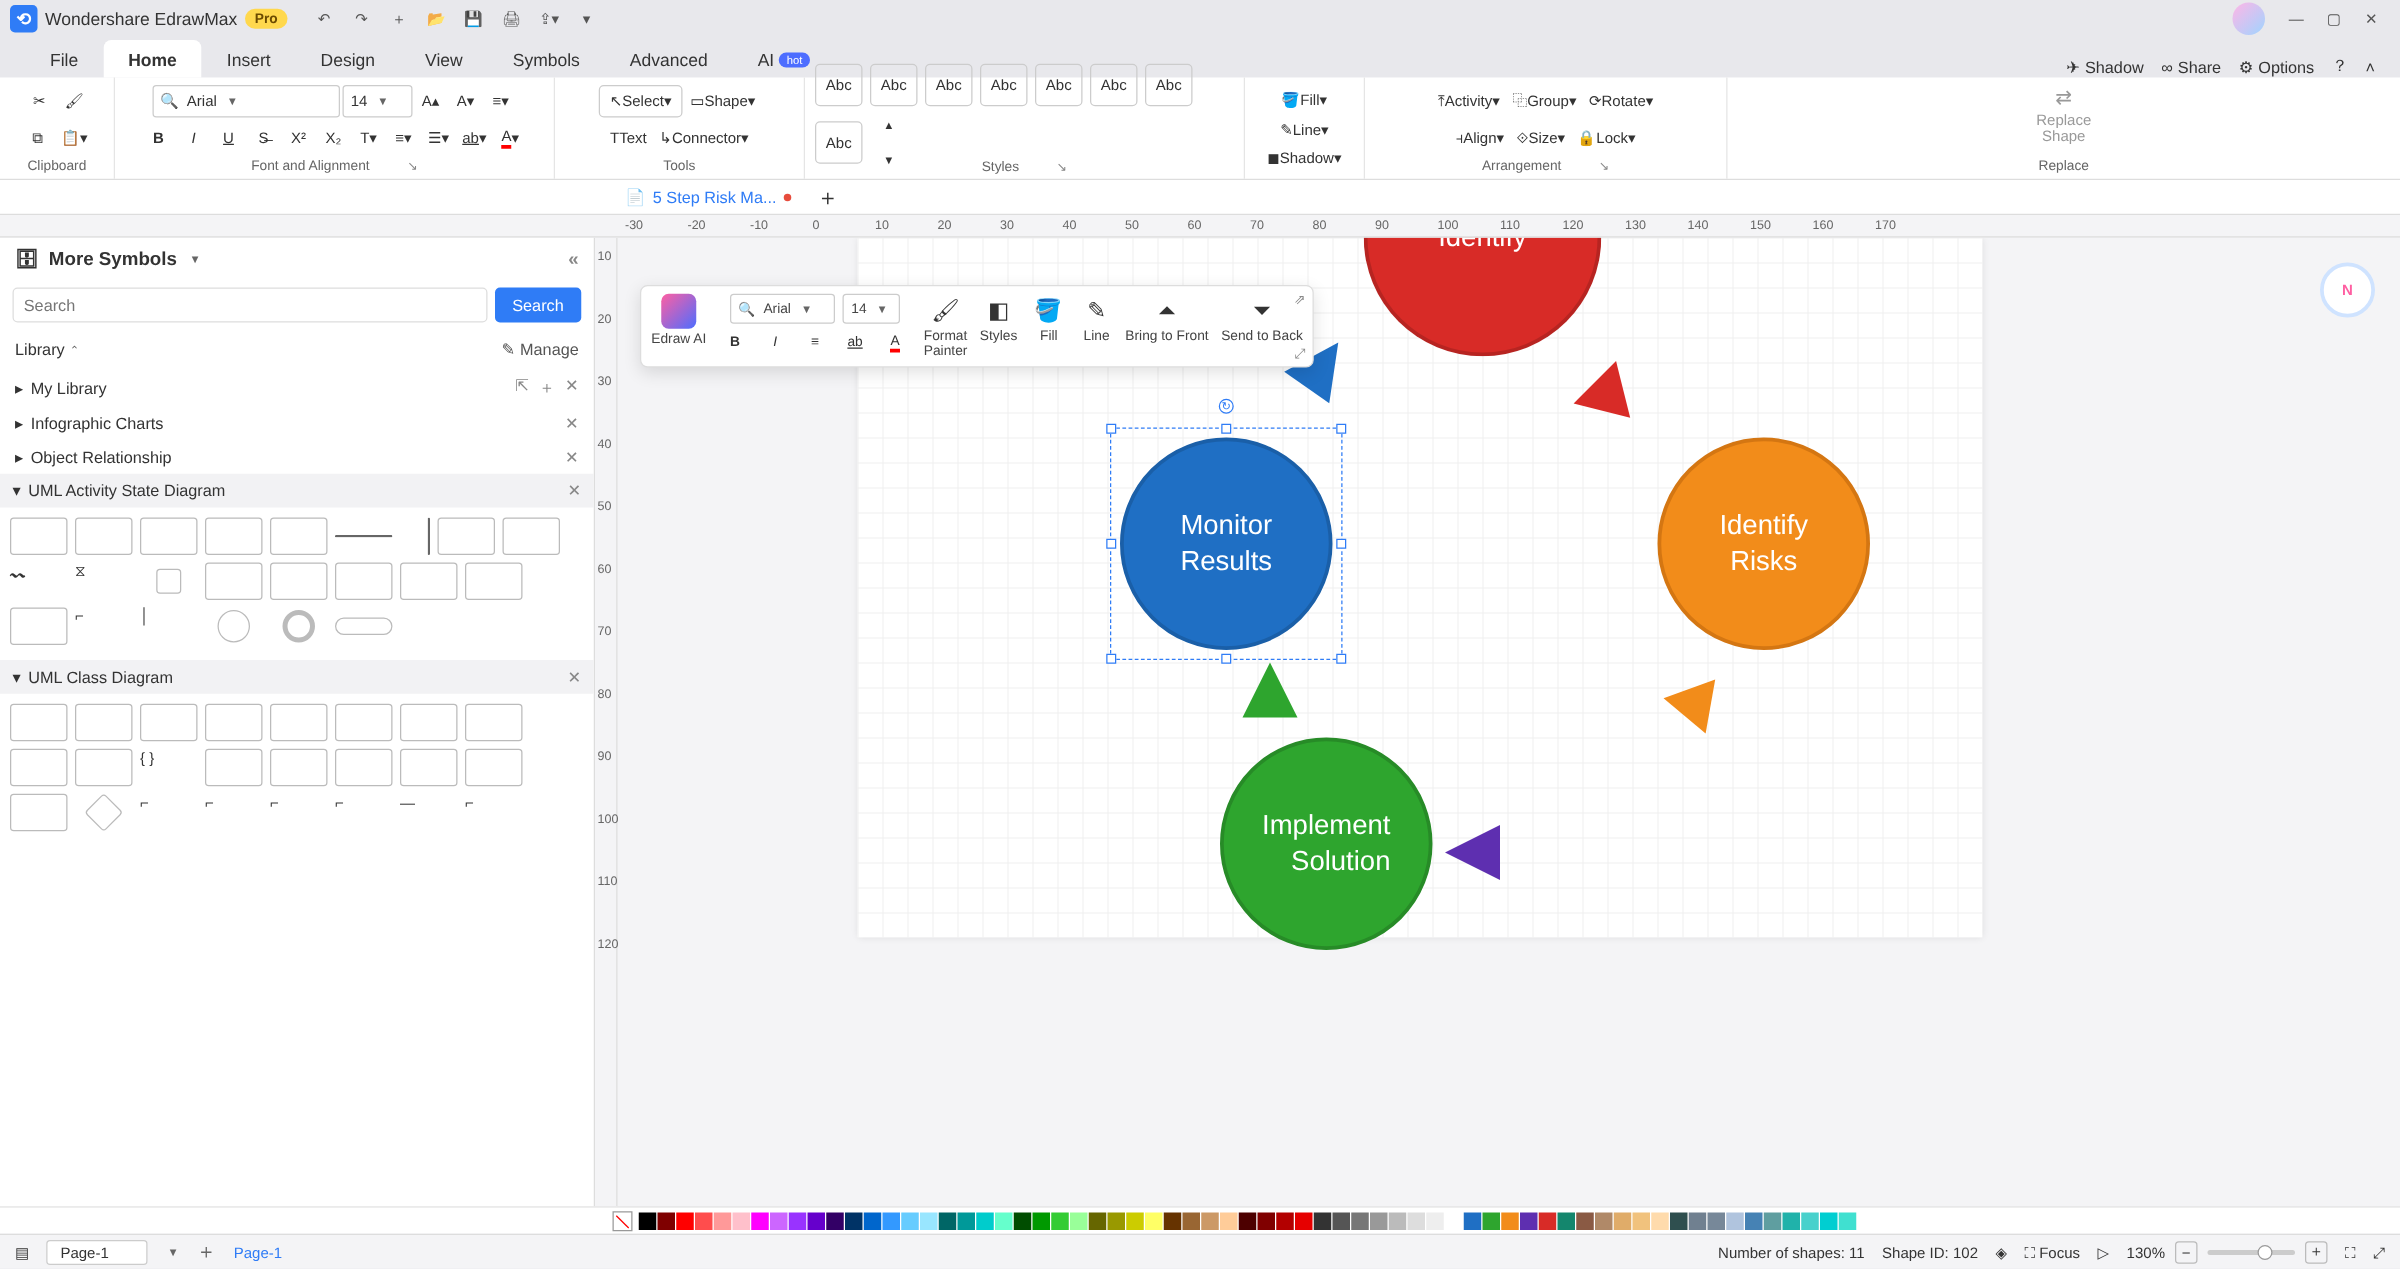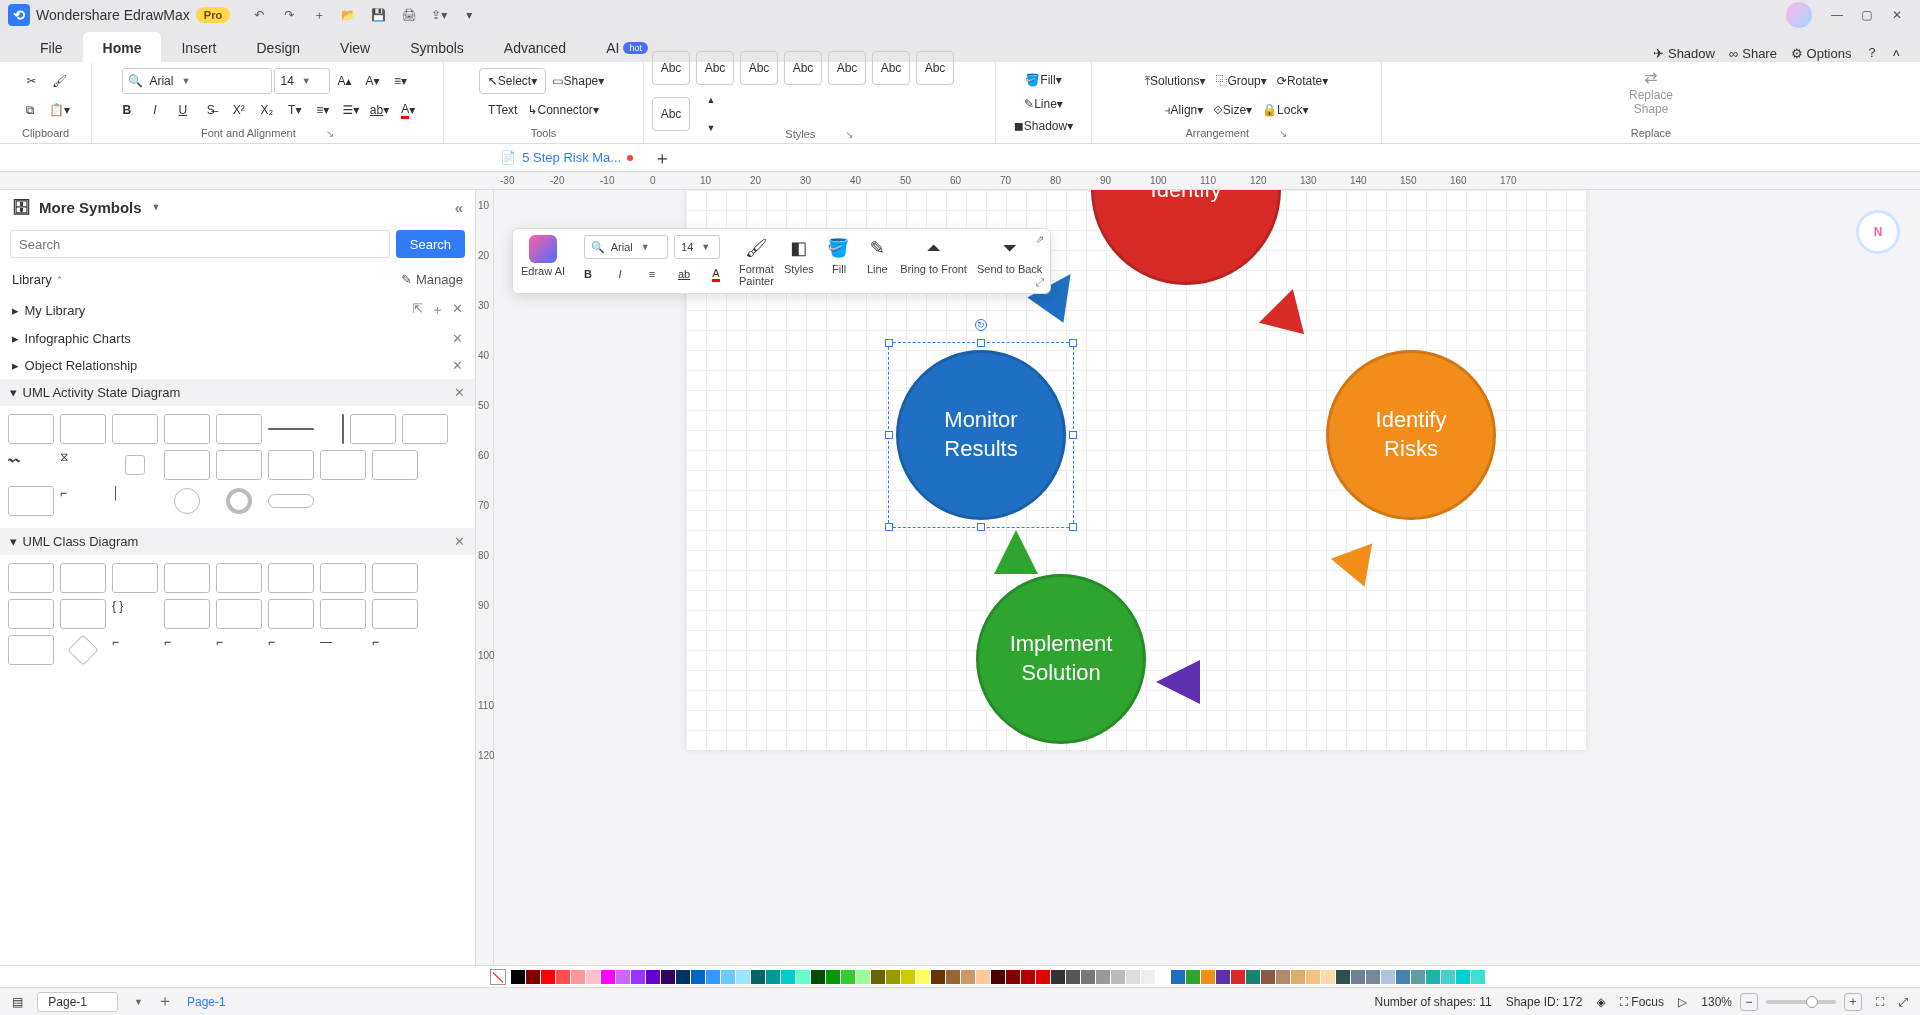--- a/index.html
+++ b/index.html
@@ -62,21 +62,21 @@
 .canvaswrap{flex:1;position:relative;background:#f4f4f6;overflow:hidden;}
 .vruler{position:absolute;left:0;top:0;bottom:0;width:18px;background:#f4f4f6;border-right:1px solid #ddd;font-size:10px;color:#666;}
 .vruler span{position:absolute;left:2px;}
 .page{position:absolute;left:210px;top:0;width:900px;height:560px;background:#fff;box-shadow:0 0 6px rgba(0,0,0,.1);
   background-image:linear-gradient(#eee 1px,transparent 1px),linear-gradient(90deg,#eee 1px,transparent 1px);
   background-size:20px 20px;}
 .circle{position:absolute;border-radius:50%;display:flex;align-items:center;justify-content:center;color:#fff;font-size:22px;text-align:center;line-height:1.3;border:3px solid rgba(0,0,0,.15);}
 .c-red{width:190px;height:190px;background:#d82b27;left:405px;top:-95px;}
 .c-blue{width:170px;height:170px;background:#1f6fc4;left:210px;top:160px;border-color:#1a5fa8;}
 .c-orange{width:170px;height:170px;background:#f28c1a;left:640px;top:160px;border-color:#d47612;}
-.c-green{width:170px;height:170px;background:#2ea52e;left:290px;top:384px;border-color:#278b27;}
+.c-green{width:170px;height:170px;background:#2ea52e;left:290px;top:400px;border-color:#278b27;text-align:right;}
 .c-purple{width:170px;height:170px;background:#5e2fb0;left:530px;top:400px;border-color:#4f2795;}
 .center-text{position:absolute;left:410px;top:220px;width:270px;text-align:center;font-size:24px;line-height:1.5;color:#000;}
 .arrow{position:absolute;width:0;height:0;}
 
 .ar-red{left:580px;top:110px;border-left:24px solid transparent;border-right:24px solid transparent;border-top:40px solid #d82b27;transform:rotate(-45deg);}
 .ar-orange{left:650px;top:360px;border-left:22px solid transparent;border-right:22px solid transparent;border-top:38px solid #f28c1a;transform:rotate(-20deg);}
 .ar-purple{left:470px;top:470px;border-top:22px solid transparent;border-bottom:22px solid transparent;border-right:44px solid #5e2fb0;}
 .ar-green{left:308px;top:340px;border-left:22px solid transparent;border-right:22px solid transparent;border-bottom:44px solid #2ea52e;}
 .ar-blue{left:350px;top:80px;border-left:22px solid transparent;border-right:22px solid transparent;border-bottom:44px solid #1f6fc4;transform:rotate(35deg);}
 
@@ -247,21 +247,21 @@
     <div class="row" style="height:22px">
         <div class="rbtn">✎ <span>Line</span> ▾</div>
       </div>
     <div class="row" style="height:22px">
         <div class="rbtn">◼ <span>Shadow</span> ▾</div>
       </div>
     <div class="lbl"></div>
   </div>
   <div class="rgroup" style="width:290px">
     <div class="row">
-      <div class="rbtn">⤒ <span>Solutions</span> ▾</div>
+      <div class="rbtn">⤒ <span>Activity</span> ▾</div>
       <div class="rbtn">⿻ <span>Group</span> ▾</div>
       <div class="rbtn">⟳ <span>Rotate</span> ▾</div>
     </div>
     <div class="row">
       <div class="rbtn">⫞ <span>Align</span> ▾</div>
       <div class="rbtn">⟐ <span>Size</span> ▾</div>
       <div class="rbtn">🔒 <span>Lock</span> ▾</div>
     </div>
     <div class="lbl">
         <span>Arrangement</span>
@@ -583,21 +583,21 @@
   </div>
 
 <div class="status">
   <span>▤</span>
   <span class="pagebox">Page-1</span>
     <span class="chev">▼</span>
   <span class="add">＋</span>
   <span class="pagelink">Page-1</span>
   <span class="grow"></span>
   <span>Number of shapes: 11</span>
-  <span>Shape ID: 172</span>
+  <span>Shape ID: 102</span>
   <span>◈</span>
   <span>⛶ <span>Focus</span></span>
   <span>▷</span>
   <span class="zoom">
     <span>130%</span>
     <span class="zbtn">−</span>
     <div style="width:70px;height:4px;background:#ccc;border-radius:2px;position:relative">
         <div style="position:absolute;left:40px;top:-4px;width:12px;height:12px;background:#fff;border:1px solid #999;border-radius:50%"></div>
       </div>
     <span class="zbtn">＋</span>

